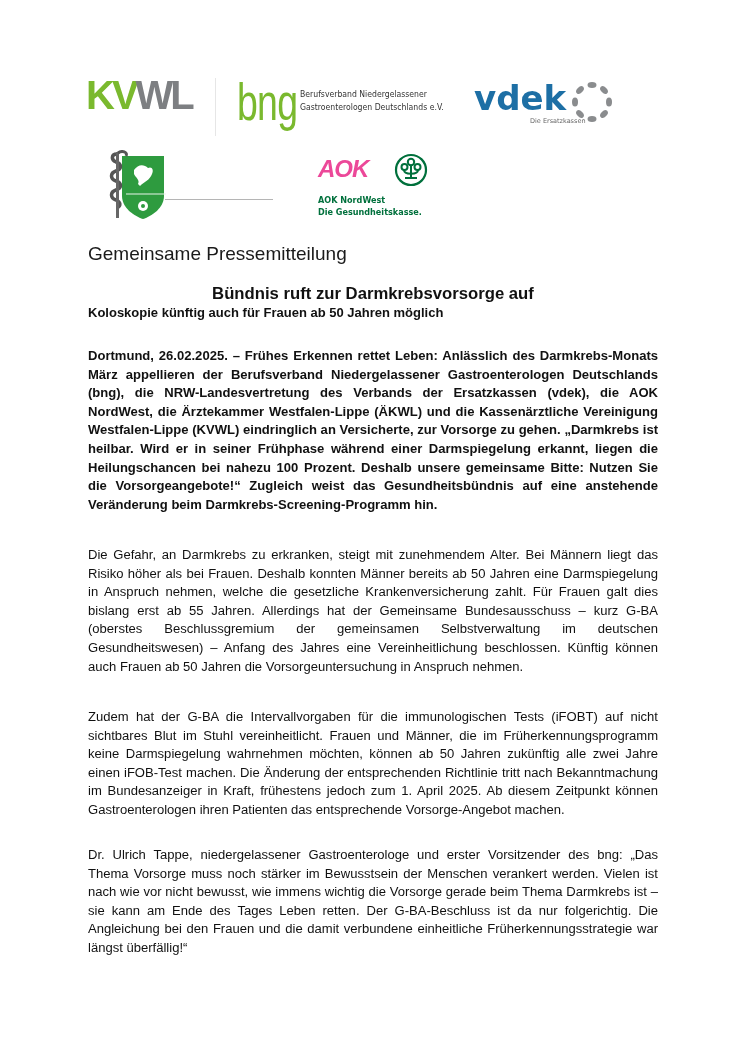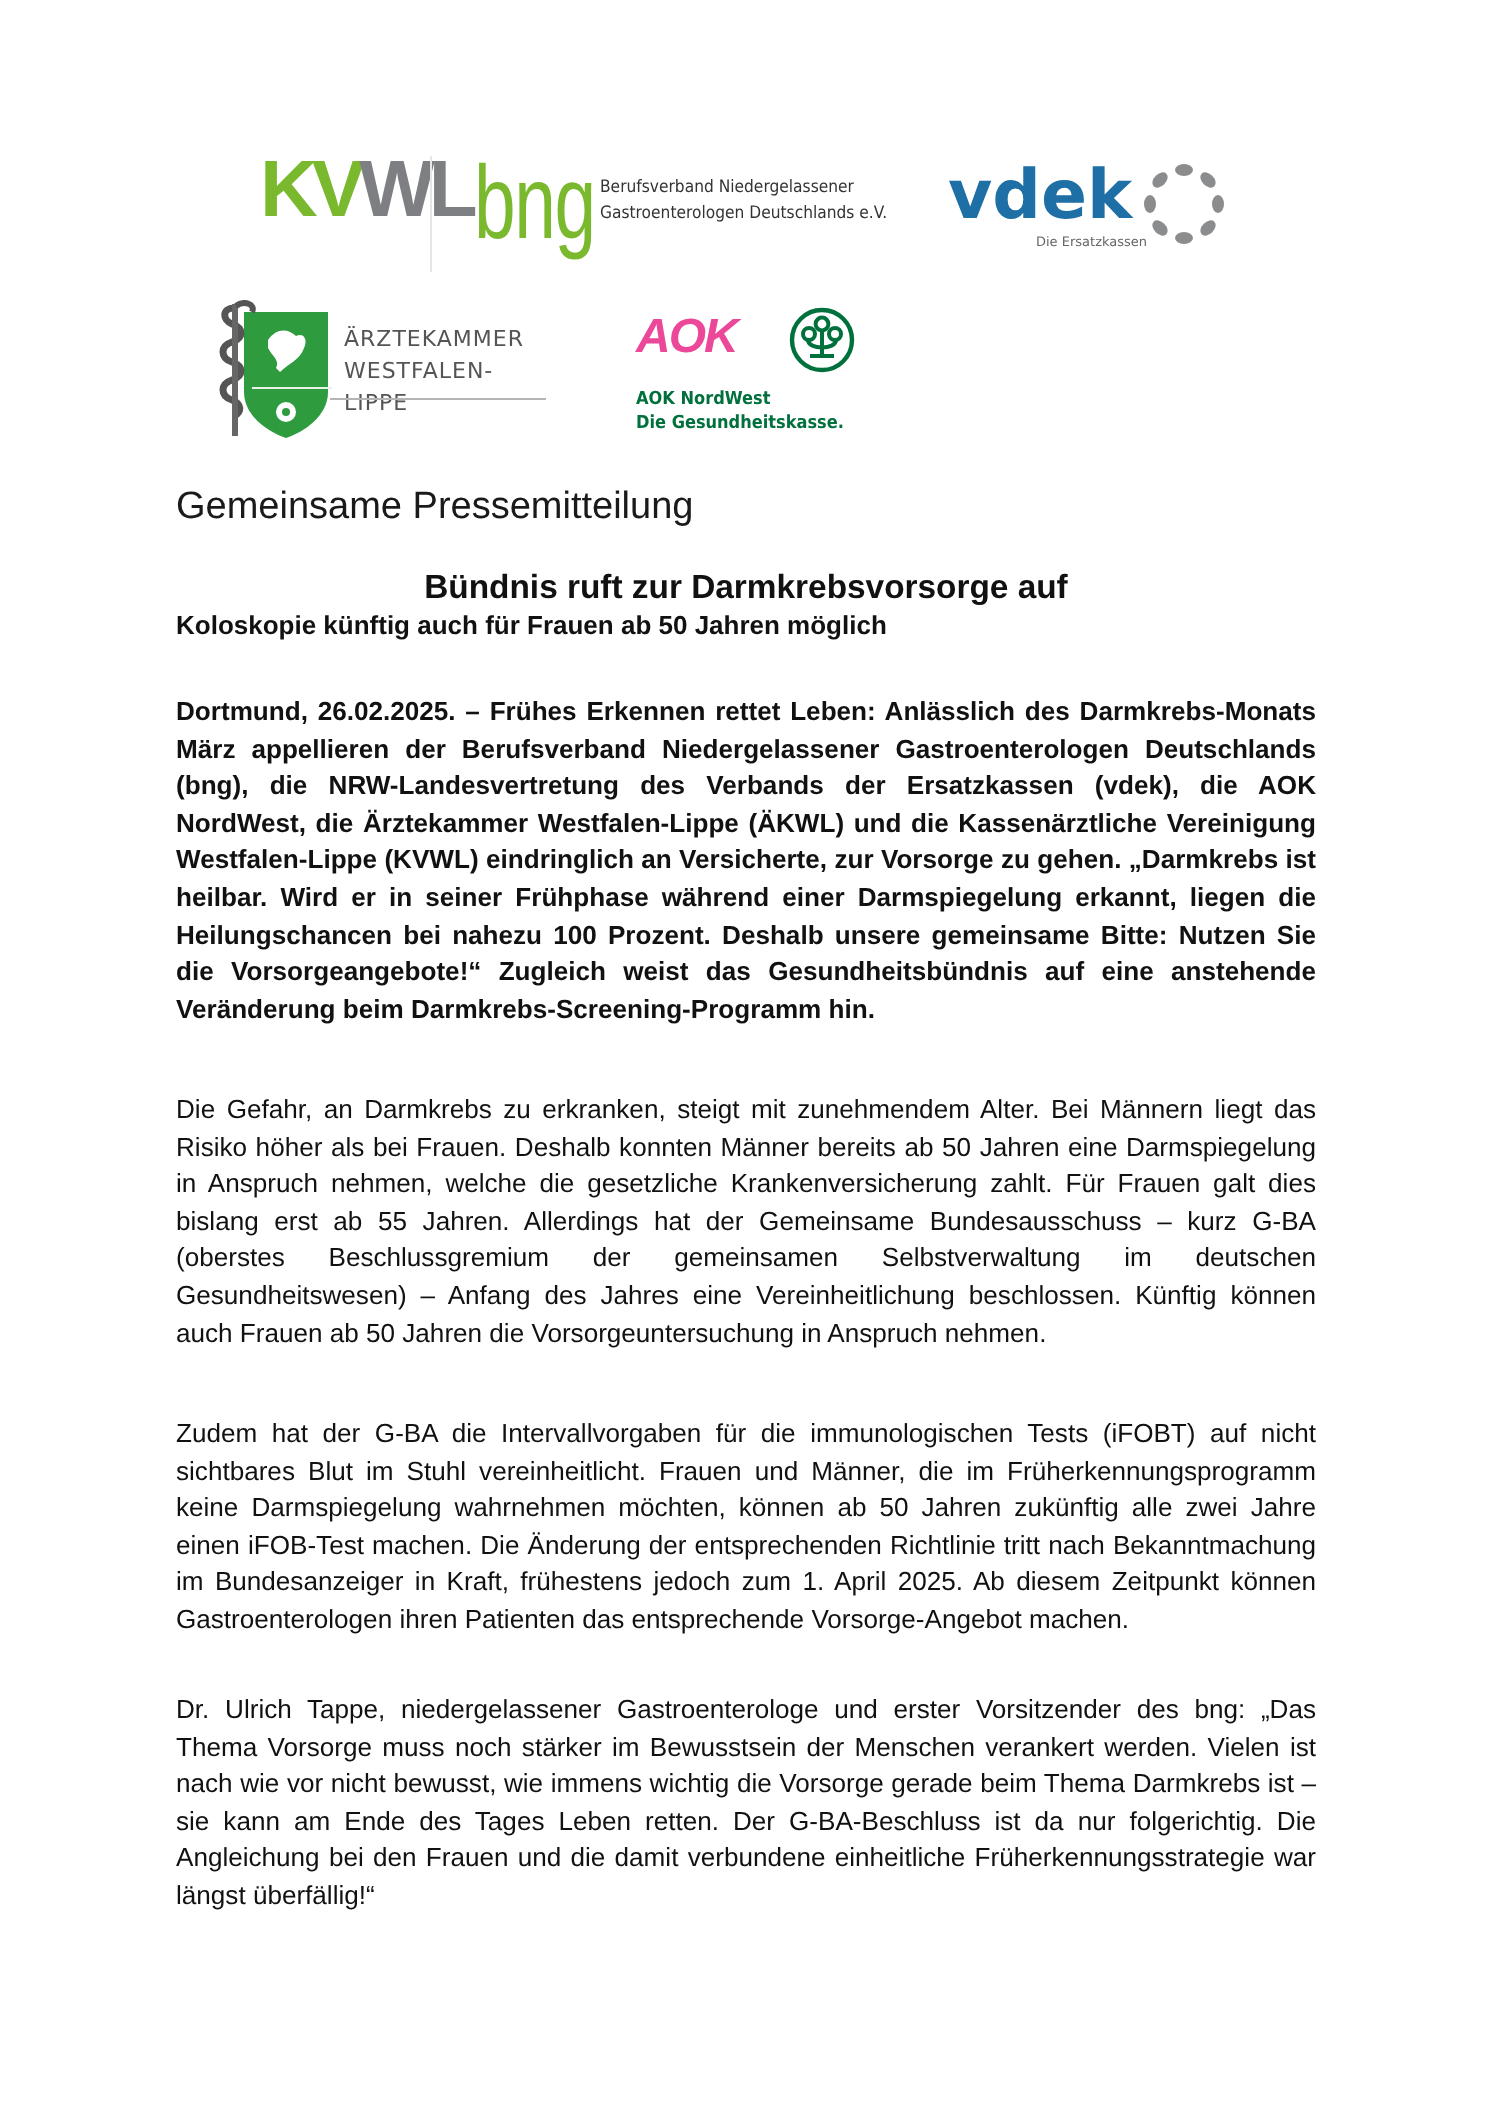--- a/index.html
+++ b/index.html
@@ -4,41 +4,41 @@
 <style>
   html, body { margin: 0; padding: 0; background: #ffffff; }
   body { width: 746px; height: 1056px; position: relative; overflow: hidden;
          font-family: "Liberation Sans", sans-serif; color: #111; }
 
   .logo { position: absolute; }
 
   
   #kvwl { left: 86px; top: 78px; width: 130px; height: 58px; }
   #kvwl .mark { position: absolute; left: 0; top: 0; font-weight: bold; font-size: 40px;
-                letter-spacing: -3px; line-height: 34px; font-family: "Liberation Sans", sans-serif; margin-left: 44px; }
+                letter-spacing: -3px; line-height: 34px; font-family: "Liberation Sans", sans-serif; }
   #kvwl .kv { color: #7ab92e; }
   #kvwl .wl { color: #7d7f82; }
   #kvwl .sub { position: absolute; left: 1px; top: 35px; font-size: 10px; color: #7d7f82;
                line-height: 11.5px; font-family: "DejaVu Sans", sans-serif; letter-spacing: -0.3px; }
   #kvwl .line-r { position: absolute; right: 0; top: 0; bottom: 0; width: 1px; background: #e6e6e6; }
 
   
   #bng { left: 237px; top: 80px; width: 230px; height: 58px; }
   #bng .mark { position: absolute; left: 0; top: -8px; font-size: 52px; color: #7ab92e;
                font-family: "Liberation Sans Narrow", "Liberation Sans", sans-serif;
                transform: scaleX(0.72); transform-origin: left top; letter-spacing: -1px; }
   #bng .txt { position: absolute; left: 63px; top: 8px; font-size: 8.6px; line-height: 13px;
               color: #333; font-family: "DejaVu Sans", sans-serif; white-space: nowrap;
               transform: scaleX(0.9); transform-origin: left top; }
 
   
   #vdek { left: 474px; top: 80px; width: 142px; height: 50px; }
   #vdek .mark { position: absolute; left: 0; top: -2px; font-weight: bold; font-size: 34px;
                 color: #1d6fa5; letter-spacing: 0px; font-family: "DejaVu Sans", sans-serif; }
-  #vdek .sub { position: absolute; left: 44px; top: 37px; font-size: 6.5px; color: #666;
+  #vdek .sub { position: absolute; left: 56px; top: 37px; font-size: 6.5px; color: #666;
                font-family: "DejaVu Sans", sans-serif; text-align: right; }
   #vdek svg { position: absolute; left: 96px; top: 0px; }
 
   
   #aekwl { left: 108px; top: 150px; width: 160px; height: 70px; }
   #aekwl svg { position: absolute; left: 0; top: 0; }
   #aekwl .txt { position: absolute; left: 64px; top: 12px; font-size: 11px; line-height: 16px;
                 color: #555; letter-spacing: 0.5px; font-family: "DejaVu Sans", sans-serif; }
   #aekwl .rule { position: absolute; left: 57px; top: 49px; width: 108px; height: 1px; background: #b5b5b5; }
 
@@ -101,24 +101,20 @@
   <svg width="58" height="70" viewBox="0 0 58 70">
     <path d="M14 6 H56 V46 C56 58 44 66 35 69 C26 66 14 58 14 46 Z" fill="#2e9b3f"></path>
     <path d="M9 4 C3 4 3 10 8 12 C14 14 14 19 8 21 C2 23 2 29 8 31 C14 33 14 38 8 40 C2 42 2 48 8 50 C13 52 13 56 9 58" stroke="#555" stroke-width="3.5" fill="none"></path>
     <rect x="8" y="2" width="3" height="66" fill="#666"></rect>
     <path d="M10 3 C14 0 20 2 18 6" stroke="#555" stroke-width="3" fill="none"></path>
     <path d="M26 20 C30 14 36 14 40 18 C44 16 46 20 44 24 C42 30 36 32 32 36 L30 34 C32 30 28 28 26 24 Z" fill="#ffffff"></path>
     <line x1="18" y1="44" x2="58" y2="44" stroke="#e8f3ea" stroke-width="1"></line>
     <circle cx="35" cy="56" r="5" fill="#ffffff"></circle>
     <circle cx="35" cy="56" r="2" fill="#2e9b3f"></circle>
   </svg>
-  <div class="txt">
-    <div>ÄRZTEKAMMER</div>
-    <div>WESTFALEN-LIPPE</div>
-  </div>
   <div class="rule"></div>
 </div>
 
 <div class="logo" id="aok">
   <div class="mark">AOK</div>
   <svg width="34" height="34" viewBox="0 0 34 34">
     <circle cx="17" cy="17" r="15" fill="none" stroke="#00703c" stroke-width="2.2"></circle>
     <circle cx="17" cy="9" r="3.2" fill="none" stroke="#00703c" stroke-width="2"></circle>
     <circle cx="10.5" cy="14" r="3" fill="none" stroke="#00703c" stroke-width="2"></circle>
     <circle cx="23.5" cy="14" r="3" fill="none" stroke="#00703c" stroke-width="2"></circle>

